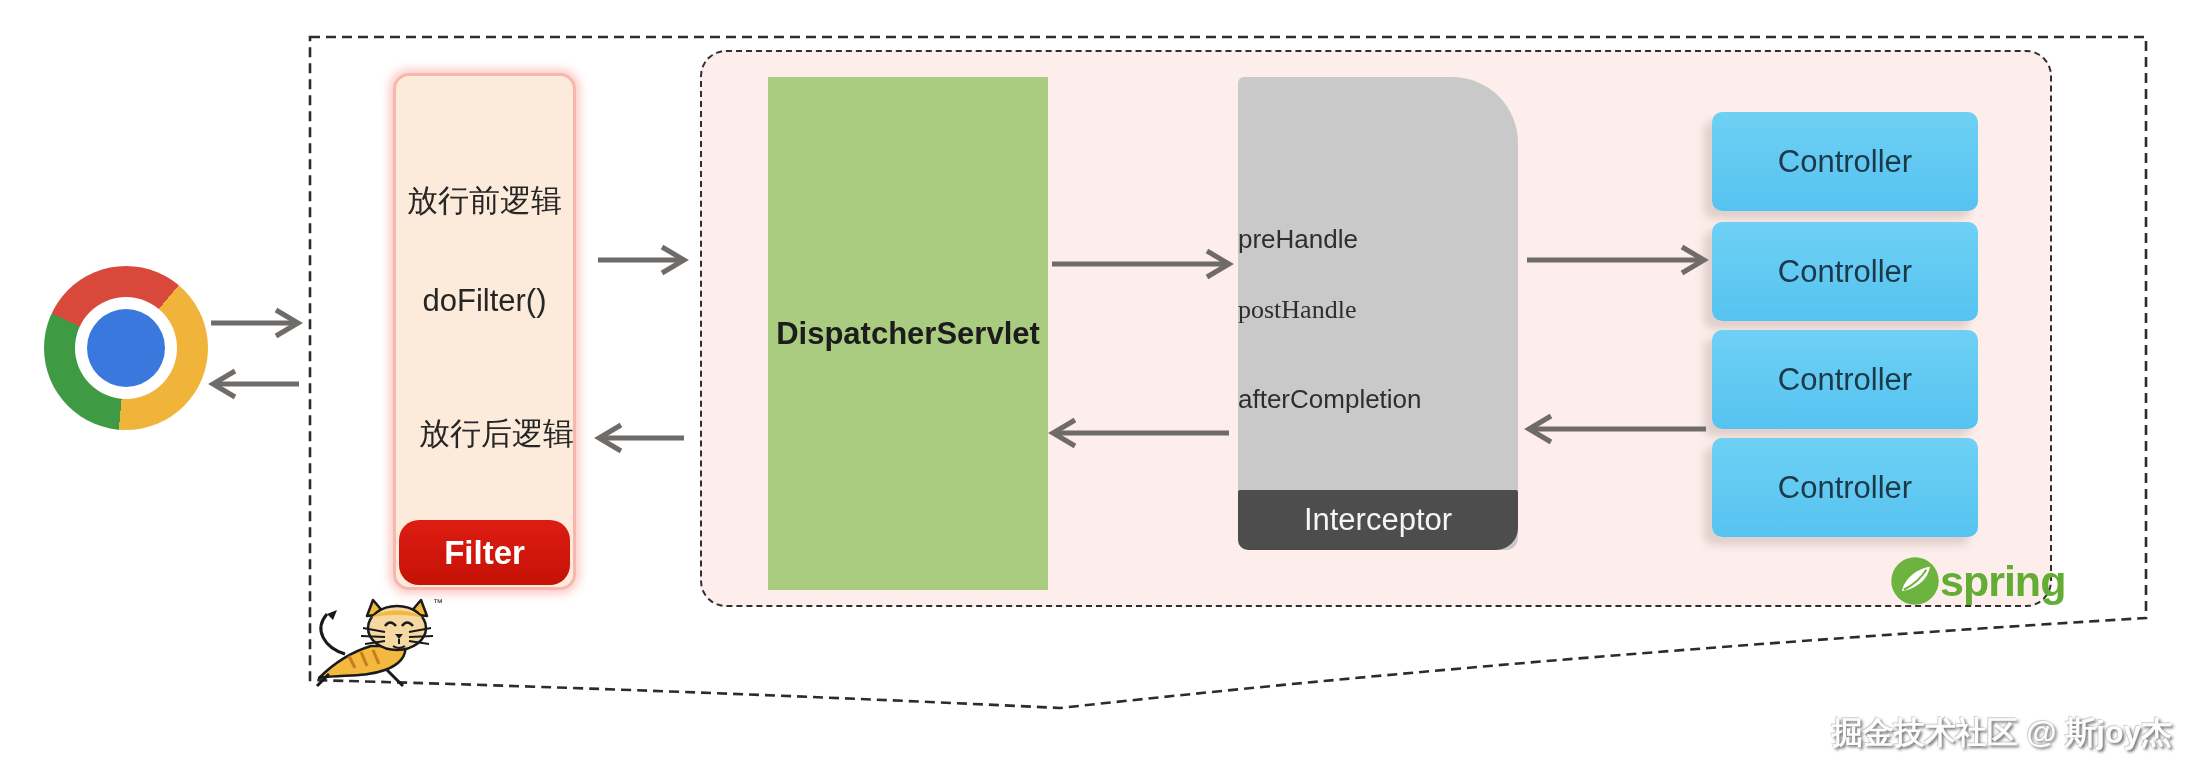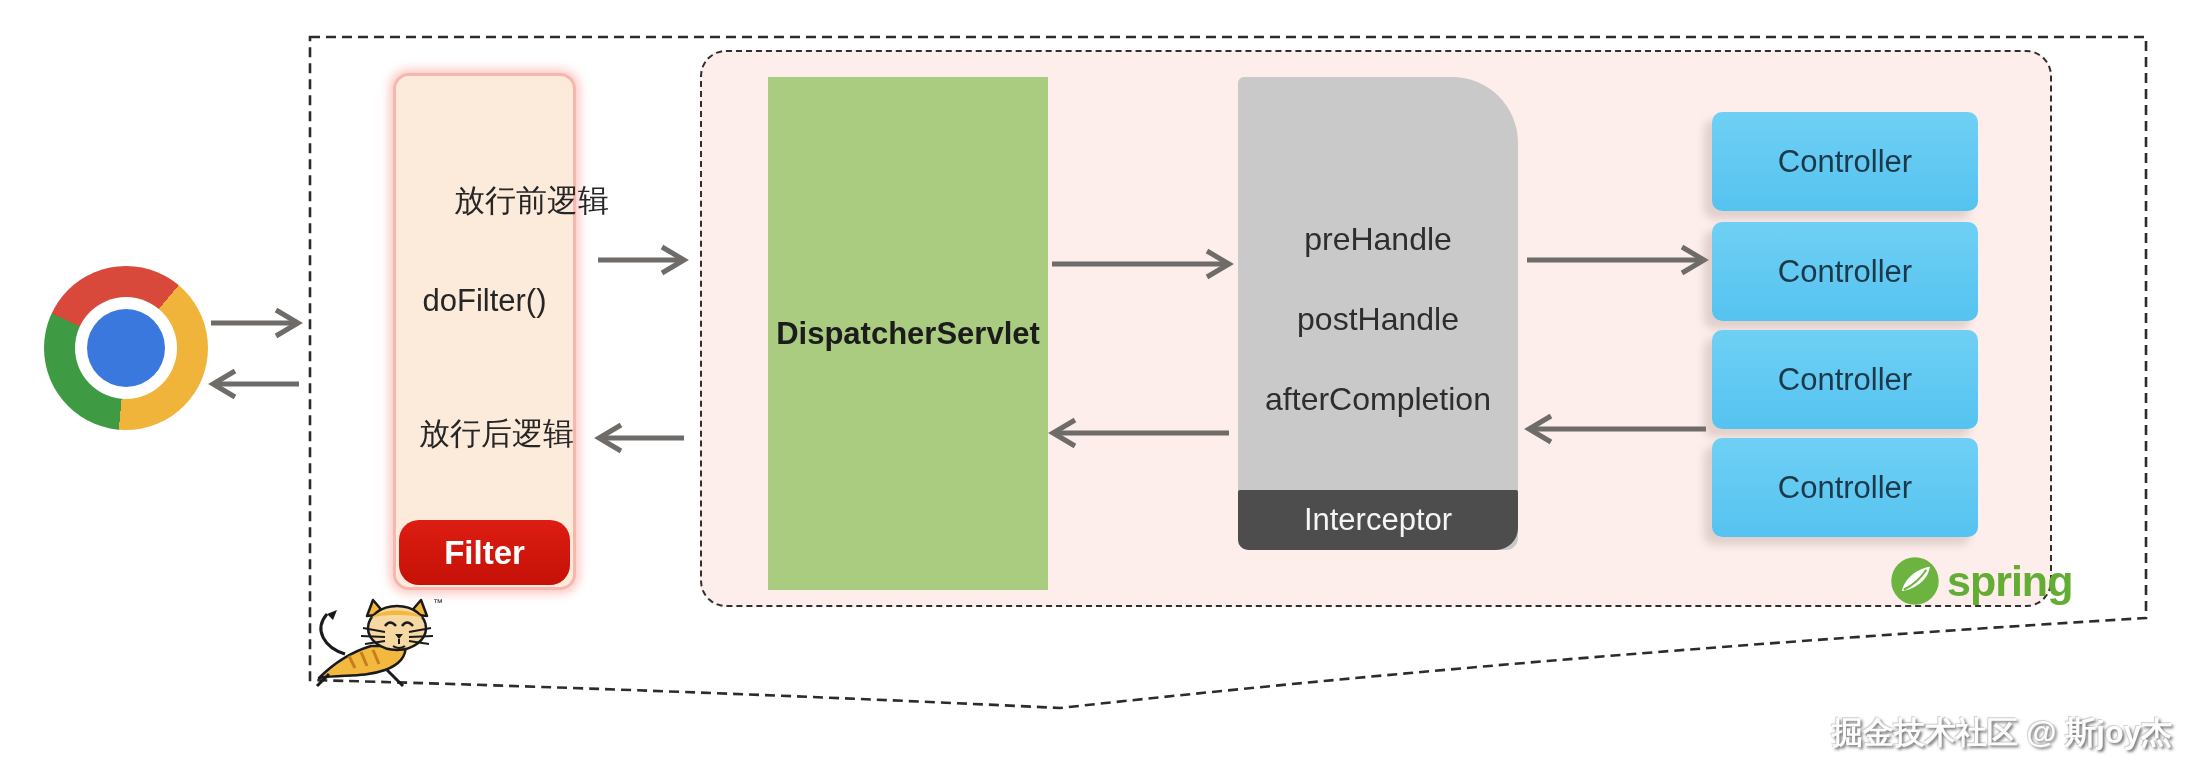--- a/index.html
+++ b/index.html
@@ -29,62 +29,62 @@
   .chrome::after{content:"";position:absolute;inset:43px;background:#3b78dd;border-radius:50%;}
   .browser-label{left:37px;top:444px;width:180px;text-align:center;font-size:37px;color:#1f1f1f;z-index:3;}
 
   
   .filter-box{
     left:393px;top:73px;width:183px;height:517px;z-index:3;box-sizing:border-box;
     background:#fcebdb;border:3px solid #f8b7ae;border-radius:16px;
     box-shadow:0 0 10px 4px rgba(246,160,152,.55);
   }
   .filter-line{position:absolute;left:0;width:100%;text-align:center;font-size:31px;color:#262626;height:38px;line-height:38px;}
-  .filter-line.l1{top:106px;padding-left:47px;}
+  .filter-line.l1{top:106px;}
   .filter-line.l2{top:206px;}
   .filter-line.l3{top:339px;margin-left:12px;}
   .filter-tag{
     position:absolute;left:3px;right:3px;bottom:2px;height:65px;border-radius:20px;
     background:linear-gradient(180deg,#dd1d12,#c51107);color:#ffffff;font-size:33px;font-weight:600;
     display:flex;align-items:center;justify-content:center;
   }
 
   
   .dispatcher{
     left:752px;top:77px;width:280px;height:513px;z-index:3;background:#a9cc81;
     display:flex;align-items:center;justify-content:center;
     font-size:31px;font-weight:700;color:#1c1c1c;margin-left:16px;
   }
 
   
   .interceptor{
     left:1238px;top:77px;width:280px;height:473px;z-index:3;background:#c9c9c9;
     border-radius:6px 66px 12px 12px;
   }
-  .int-line{position:absolute;left:0;width:100%;text-align:center;font-size:32px;color:#2e2e2e;height:38px;line-height:38px;}
+  .int-line{position:absolute;left:0;width:100%;font-size:26px;color:#2e2e2e;height:38px;line-height:38px;}
   .int-line.m1{top:143px;}
-  .int-line.m2{top:223px;}
+  .int-line.m2{top:214px;font-family:Liberation Serif, serif;}
   .int-line.m3{top:303px;}
   .interceptor-tag{
     position:absolute;left:0;right:0;bottom:0;height:60px;background:#4d4d4d;color:#f5f5f5;
     border-radius:2px 2px 22px 10px;font-size:31px;display:flex;align-items:center;justify-content:center;
   }
 
   
   .controller{
     left:1712px;width:266px;height:99px;z-index:3;border-radius:10px;
     background:linear-gradient(180deg,#6fd0f4,#55c3f0);
     box-shadow:-8px 8px 9px rgba(150,130,120,.28);
     display:flex;align-items:center;justify-content:center;
     font-size:31px;color:#1c394a;
   }
   .controller.c1{top:112px;} .controller.c2{top:222px;} .controller.c3{top:330px;} .controller.c4{top:438px;}
 
   
-  .spring-logo{left:1890px;top:556px;z-index:3;display:flex;align-items:center;gap:7px;}
+  .spring-logo{left:1890px;top:556px;z-index:3;display:flex;align-items:center;gap:0;}
   .spring-logo span{font-size:43px;font-weight:700;color:#63ad35;letter-spacing:-1px;line-height:50px;}
 
   
   .tomcat{left:303px;top:594px;z-index:4;}
 
   
   .web-server-label{left:1091px;top:708px;width:260px;text-align:center;font-size:37px;color:#333;z-index:3;}
   .watermark{
     right:13px;top:712px;font-size:31px;font-weight:700;color:#fdfdfd;z-index:3;
     text-shadow:2px 2px 3px rgba(110,110,110,.95),-1px -1px 1px rgba(175,175,175,.6);

